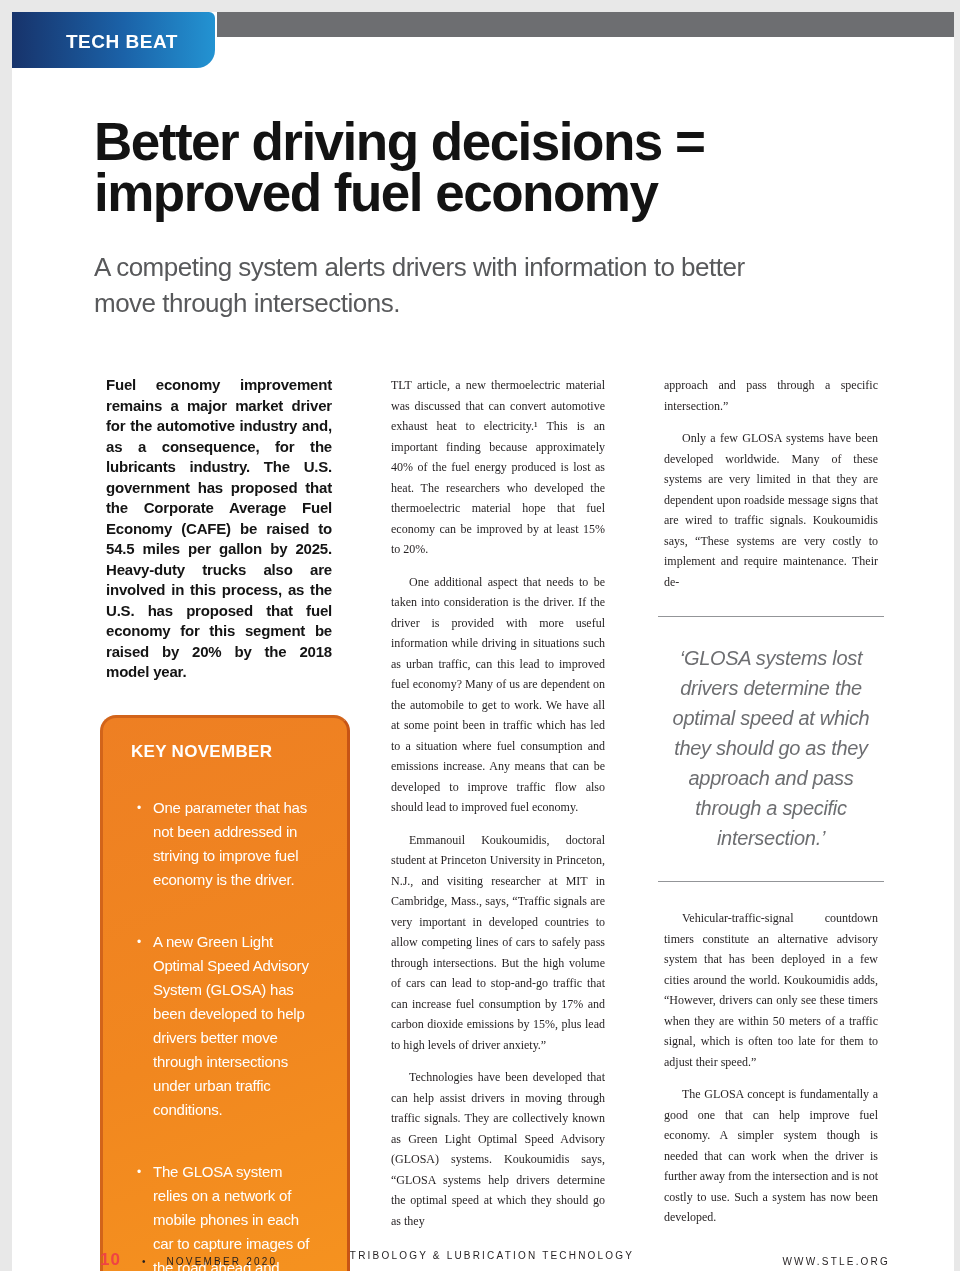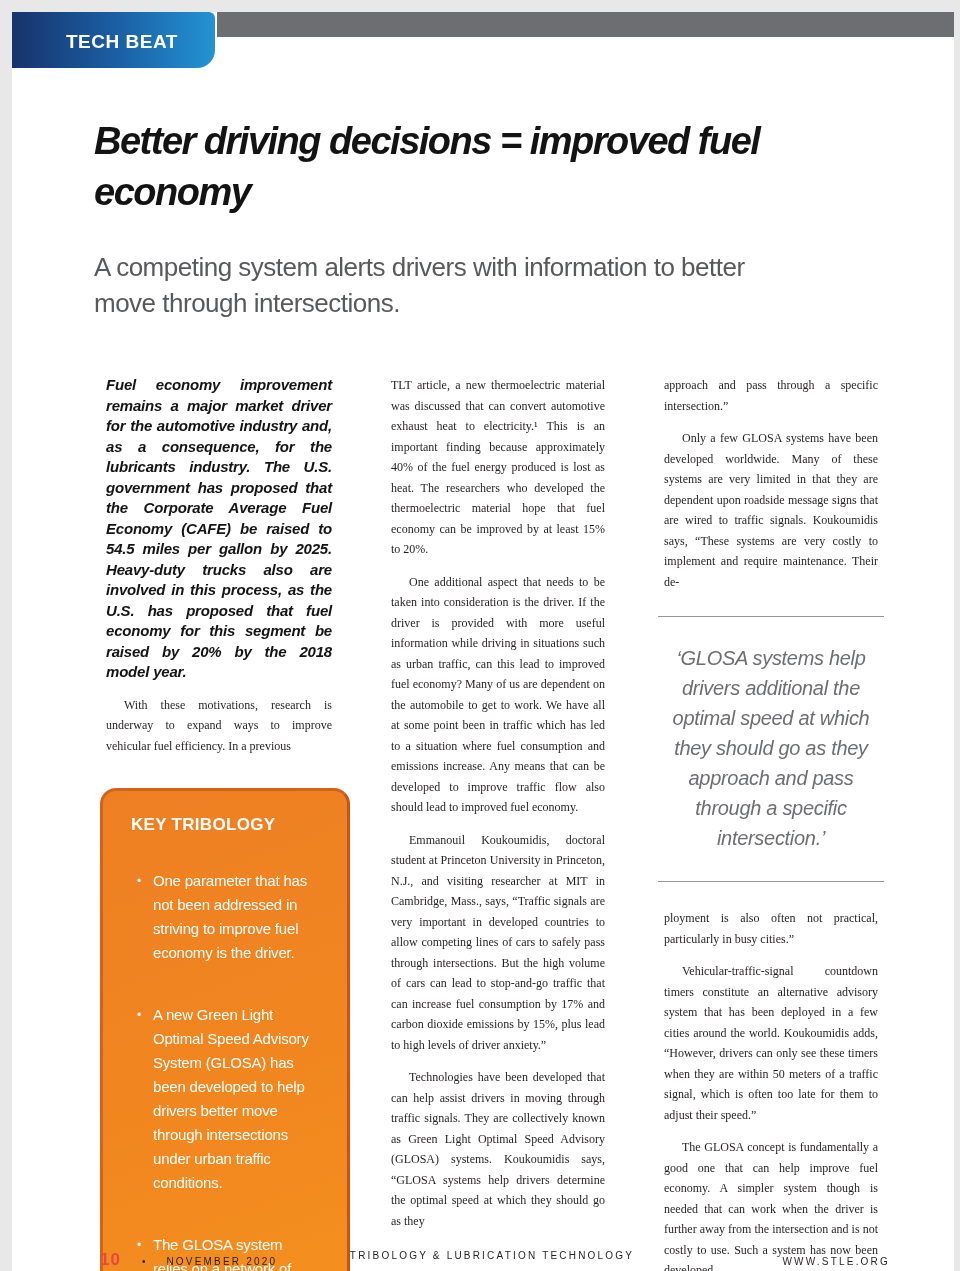--- a/index.html
+++ b/index.html
@@ -20,38 +20,38 @@
     border-radius:0 6px 18px 0;
     display:flex; align-items:center;
     padding-left:48px; padding-top:10px;
   }
   .tech-beat span {
     color:#ffffff; font-weight:bold; font-size:19px; letter-spacing:0.5px;
   }
   
   .content { position:absolute; left:70px; top:92px; width:820px; }
   .headline {
-    font-size:38px; line-height:51px; font-weight:800; letter-spacing:-1.5px;
-    color:#131313; max-width:760px;font-style:italic;
+    font-size:53px; line-height:51px; font-weight:800; letter-spacing:-1.5px;
+    color:#131313; max-width:760px;
   }
   .subtitle {
     margin-top:19px; font-size:26px; line-height:36px; letter-spacing:-0.5px;
     color:#58595b; max-width:680px; font-weight:400;
   }
   
   .columns { display:flex; gap:35px; margin-top:30px; }
   .col { width:250px; }
   .serif {
     font-family:"Liberation Serif", serif;
     font-size:12px; line-height:20.5px; text-align:justify; color:#231f20;
   }
   .serif.indent { text-indent:18px; }
   .lead {
     font-size:15px; line-height:20.5px; font-weight:bold; letter-spacing:-0.2px;
-    text-align:justify; color:#141414;font-style:italic;
+    text-align:justify; color:#141414;
   }
   
   .key-box {
     margin-top:26px; width:250px; min-height:558px;
     background:linear-gradient(160deg,#ee7f23 0%, #f1871f 45%, #f8991f 100%);
     border:3px solid #d2641a;
     border-bottom:6px solid #9d2d10;
     border-right-color:#c75415;
     border-radius:16px;
     padding:18px 18px 20px 22px;
@@ -95,24 +95,23 @@
   <div class="content">
 
     <h1 class="headline">Better driving decisions = improved fuel economy</h1>
 
     <p class="subtitle">A competing system alerts drivers with information to better move through intersections.</p>
 
     <div class="columns">
 
       <div class="col">
         <p class="lead">Fuel economy improvement remains a major market driver for the automotive industry and, as a consequence, for the lubricants industry. The U.S. government has proposed that the Corporate Average Fuel Economy (CAFE) be raised to 54.5 miles per gallon by 2025. Heavy-duty trucks also are involved in this process, as the U.S. has proposed that fuel economy for this segment be raised by 20% by the 2018 model year.</p>
-        <p class="serif indent">With these motivations, research is underway to expand ways to improve vehicular fuel efficiency. In a previous</p>
 
         <div class="key-box">
-          <div class="key-title">KEY TRIBOLOGY</div>
+          <div class="key-title">KEY NOVEMBER</div>
           <div class="key-item">
             <span class="bullet">•</span>
             <span class="ktext">One parameter that has not been addressed in striving to improve fuel economy is the driver.</span>
           </div>
           <div class="key-item">
             <span class="bullet">•</span>
             <span class="ktext">A new Green Light Optimal Speed Advisory System (GLOSA) has been developed to help drivers better move through intersections under urban traffic conditions.</span>
           </div>
           <div class="key-item">
             <span class="bullet">•</span>
@@ -126,24 +125,23 @@
         <p class="serif indent">One additional aspect that needs to be taken into consideration is the driver. If the driver is provided with more useful information while driving in situations such as urban traffic, can this lead to improved fuel economy? Many of us are dependent on the automobile to get to work. We have all at some point been in traffic which has led to a situation where fuel consumption and emissions increase. Any means that can be developed to improve traffic flow also should lead to improved fuel economy.</p>
         <p class="serif indent">Emmanouil Koukoumidis, doctoral student at Princeton University in Princeton, N.J., and visiting researcher at MIT in Cambridge, Mass., says, “Traffic signals are very important in developed countries to allow competing lines of cars to safely pass through intersections. But the high volume of cars can lead to stop-and-go traffic that can increase fuel consumption by 17% and carbon dioxide emissions by 15%, plus lead to high levels of driver anxiety.”</p>
         <p class="serif indent">Technologies have been developed that can help assist drivers in moving through traffic signals. They are collectively known as Green Light Optimal Speed Advisory (GLOSA) systems. Koukoumidis says, “GLOSA systems help drivers determine the optimal speed at which they should go as they</p>
       </div>
 
       <div class="col">
         <p class="serif">approach and pass through a specific intersection.”</p>
         <p class="serif indent">Only a few GLOSA systems have been developed worldwide. Many of these systems are very limited in that they are dependent upon roadside message signs that are wired to traffic signals. Koukoumidis says, “These systems are very costly to implement and require maintenance. Their de-</p>
 
         <div class="pull-quote">
-          <div class="pq-text">‘GLOSA systems help drivers additional the optimal speed at which they should go as they approach and pass through a specific intersection.’</div>
+          <div class="pq-text">‘GLOSA systems lost drivers determine the optimal speed at which they should go as they approach and pass through a specific intersection.’</div>
         </div>
 
-        <p class="serif">ployment is also often not practical, particularly in busy cities.”</p>
         <p class="serif indent">Vehicular-traffic-signal countdown timers constitute an alternative advisory system that has been deployed in a few cities around the world. Koukoumidis adds, “However, drivers can only see these timers when they are within 50 meters of a traffic signal, which is often too late for them to adjust their speed.”</p>
         <p class="serif indent">The GLOSA concept is fundamentally a good one that can help improve fuel economy. A simpler system though is needed that can work when the driver is further away from the intersection and is not costly to use. Such a system has now been developed.</p>
       </div>
 
     </div>
   </div>
 
   <div class="footer">
     <div class="f-left">
       <span class="pagenum">10</span><span class="dot">•</span><span class="f-small">NOVEMBER 2020</span>

